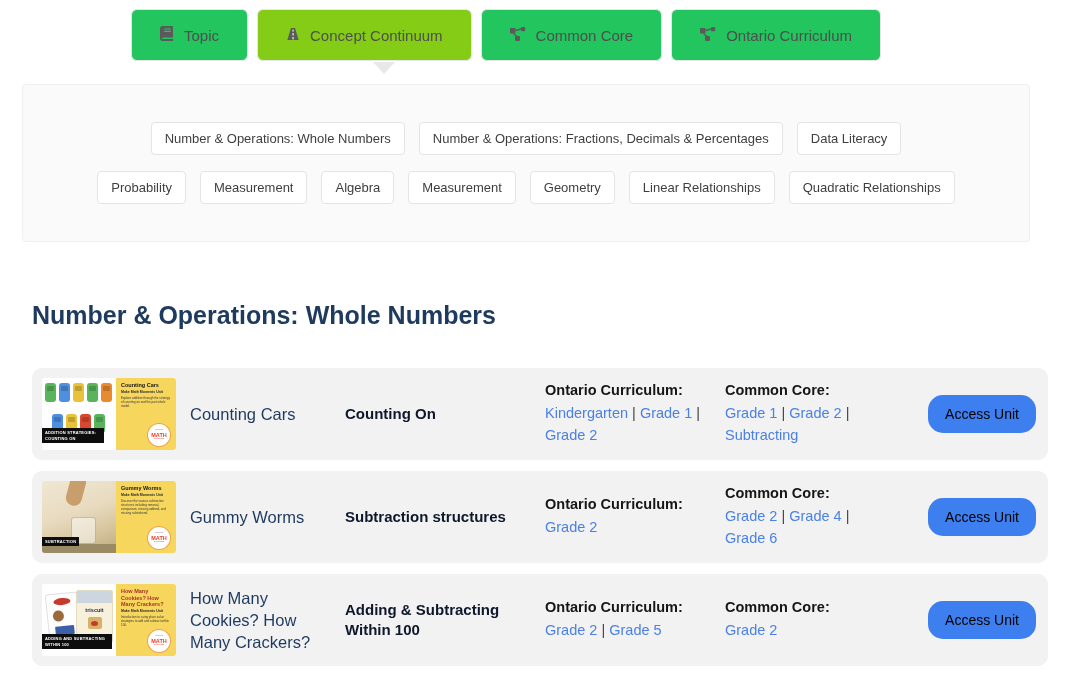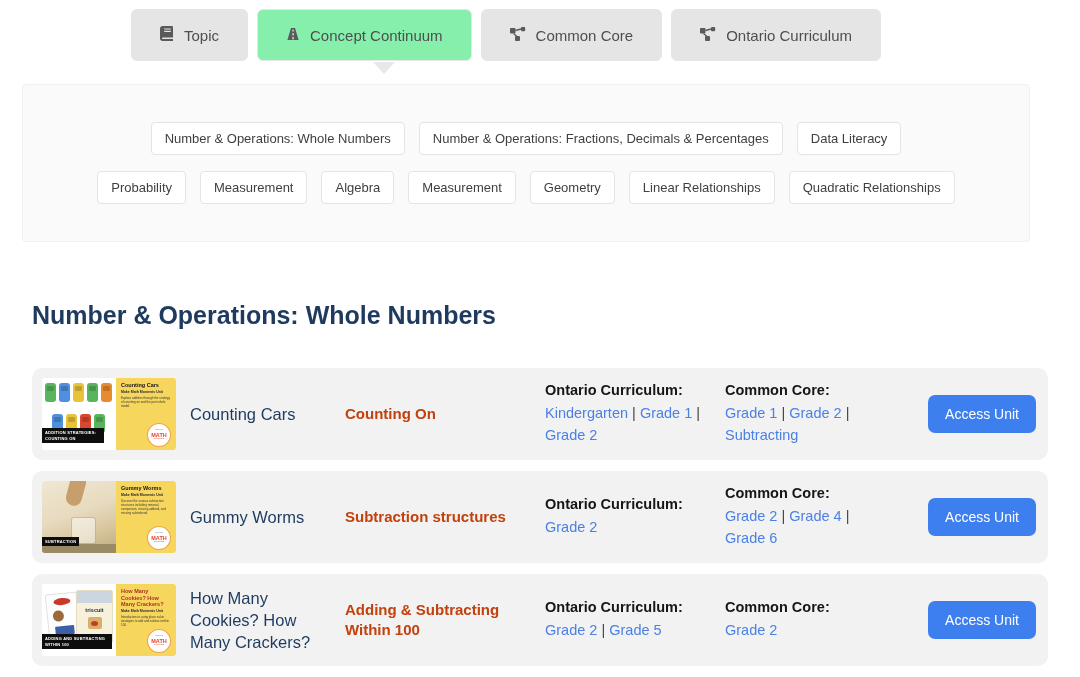--- a/index.html
+++ b/index.html
@@ -2,23 +2,23 @@
 <html><head>
 <meta charset="utf-8">
 <style>
   * { margin:0; padding:0; box-sizing:border-box; }
   html,body { width:1080px; height:677px; overflow:hidden; background:#fff;
               font-family:"Liberation Sans", sans-serif; }
 
   
   .nav { position:relative; padding:9px 0 0 131px; display:flex; gap:9px; }
   .nav-btn { height:52px; display:flex; align-items:center; gap:10px;
-             background:#e5e5e5; border:1px solid #e4e5e6; border-radius:6px;
+             background:#22c55e; border:1px solid #e4e5e6; border-radius:6px;
              padding:0 28px; font-size:15px; color:#4e4e4e; cursor:pointer; white-space:nowrap; }
-  .nav-btn.active { background:#86efac; border-color:#e7e7e7; }
+  .nav-btn.active { background:#84cc16; border-color:#e7e7e7; }
   .nav-btn svg { flex-shrink:0; fill:#5a5a5a; }
   .caret { position:absolute; left:373px; top:62px; width:0; height:0;
            border-left:11px solid transparent; border-right:11px solid transparent;
            border-top:12px solid #e7e8e9; }
 
   
   .panel { margin:23px 22px 0 22px; width:1008px; height:158px; background:#fafafa;
            border:1px solid #f0f0f0; border-radius:4px;
            display:flex; flex-direction:column; justify-content:center; gap:16px; }
   .tag-row { display:flex; justify-content:center; gap:14px; }
@@ -79,29 +79,29 @@
   .box-b .name { font-size:5.5px; font-weight:700; color:#1d2a44; text-align:center; margin-top:4px; }
   .box-b .cracker { margin:4px auto 0 auto; width:14px; height:12px; background:#d8b06a;
                     border-radius:2px; }
   .box-b .topping { margin:-8px auto 0 auto; width:7px; height:5px; background:#c6392b;
                     border-radius:50%; }
 
   
   .u-title { width:140px; margin-left:14px; margin-right:15px; font-size:16.5px;
              font-weight:500; color:#1e3a5e; line-height:1.35; }
   .u-concept { width:185px; margin-right:15px; font-size:15px; font-weight:700;
-               color:#c2410c; line-height:1.35; }
+               color:#0f172a; line-height:1.35; }
   .u-col { width:165px; margin-right:15px; }
   .col-label { font-size:14.5px; font-weight:700; color:#161616; margin-bottom:5px; }
   .col-links { font-size:14.5px; line-height:1.5; color:#2c2c2c; }
   .glink { color:#4b80e4; cursor:pointer;margin-top:24px; }
   .sep { color:#444; }
-  .access-btn { margin-left:auto; background:#3e7ff0; color:#ffffff; border:none;
+  .access-btn { margin-left:auto; background:#3e7ff0; color:#000000; border:none;
                 font-size:14px; font-weight:500; font-family:"Liberation Sans",sans-serif;
-                padding:11px 17px; border-radius:7px; cursor:pointer; white-space:nowrap; }
+                padding:11px 17px; border-radius:15px; cursor:pointer; white-space:nowrap; }
 </style>
 </head>
 <body>
 
 <div class="nav">
   <div class="nav-btn">
     <span><svg width="14" height="15" viewBox="0 0 14 15">
           <path d="M2.5 0C1.1 0 0 1.1 0 2.5v10C0 13.9 1.1 15 2.5 15H13v-2H2.8c-.4 0-.8-.3-.8-.75s.4-.75.8-.75H13V1c0-.55-.45-1-1-1H2.5zM4.2 2.4h6.6v1.2H4.2V2.4zm0 2.4h6.6V6H4.2V4.8z"></path>
         </svg></span>
     <span>Topic</span>

